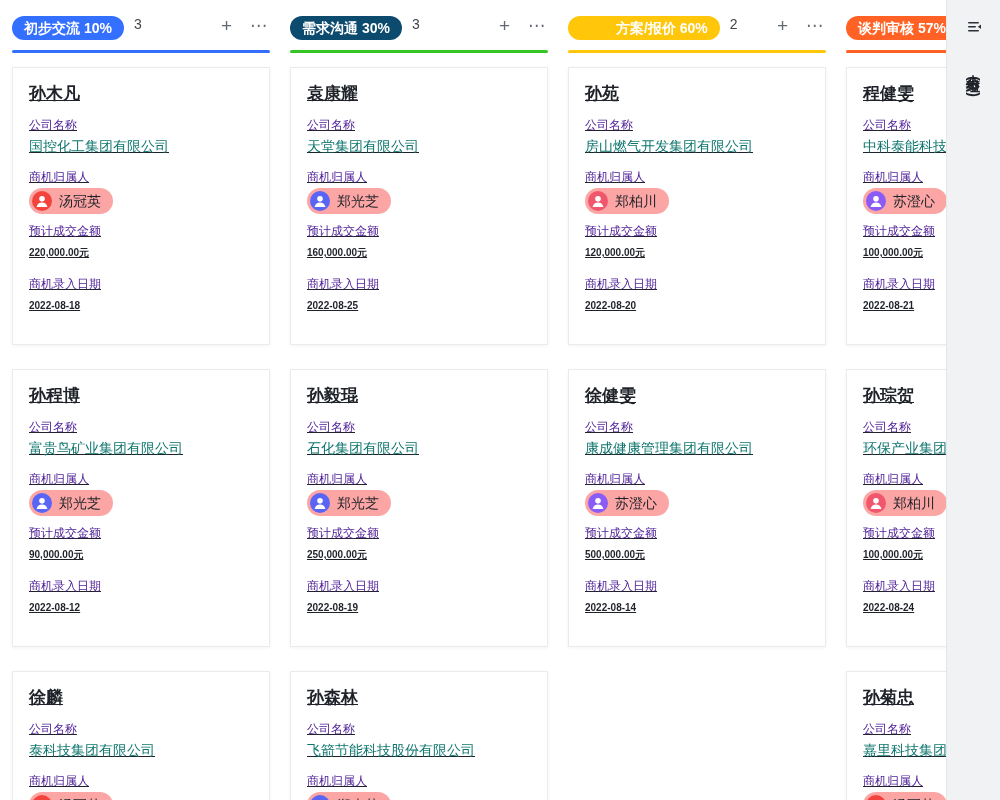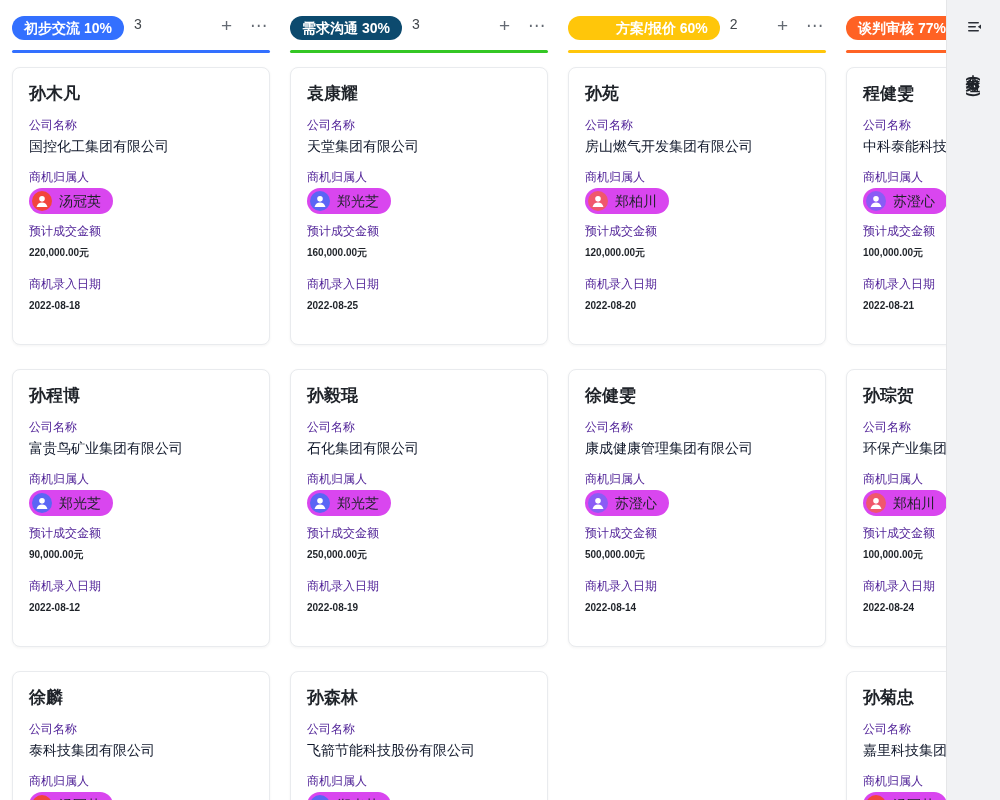--- a/index.html
+++ b/index.html
@@ -15,27 +15,27 @@
     padding:0 12px; border-radius:999px; white-space:nowrap; }
   .count { margin-left:10px; font-size:14px; color:#41464b; }
   .hdr-actions { margin-left:auto; display:flex; align-items:center; gap:14px; }
   .icon-btn { border:none; background:transparent; color:#646a73; cursor:pointer;
     font-size:19px; line-height:19px; padding:0 2px; font-family:inherit; }
   .icon-btn.more { font-size:17px; letter-spacing:1px; }
   .color-bar { height:3px; border-radius:2px; margin-top:6px; }
   .cards { margin-top:14px; display:flex; flex-direction:column; gap:24px; }
 
   
-  .card { background:#fff; border:1px solid #e9ebee; border-radius:8px;
-    box-shadow:0 1px 3px rgba(31,35,41,.05); padding:14px 16px 16px; }
+  .card { background:#fff; border:1px solid #e9ebee; border-radius:0;
+    box-shadow:0 1px 3px rgba(31,35,41,.05); padding:14px 16px 16px;text-decoration:underline; }
   .card-title { font-size:17px; font-weight:700; line-height:24px; margin-bottom:10px; }
   .f-label { font-size:12px; color:#4c1d95; line-height:18px; margin-bottom:2px; }
-  .f-value { font-size:14px; color:#0f172a; line-height:20px; margin-bottom:12px; }
+  .f-value { font-size:14px; color:#0f766e; line-height:20px; margin-bottom:12px; }
   .f-strong { font-size:10px; font-weight:600; line-height:21px; margin-bottom:12px; }
-  .chip { display:inline-flex; align-items:center; gap:7px; background:#d946ef;
+  .chip { display:inline-flex; align-items:center; gap:7px; background:#fca5a5;
     border-radius:999px; padding:3px 12px 3px 3px; margin-bottom:8px; }
   .chip .name { font-size:14px; line-height:20px; color:#1f2329; }
   .avatar { width:20px; height:20px; border-radius:50%; display:flex;
     align-items:center; justify-content:center; overflow:hidden; flex:0 0 20px; }
   .avatar svg { width:16px; height:16px; display:block; }
 
   
   #side { position:absolute; top:0; right:0; width:54px; height:800px;
     background:#f1f2f4; border-left:1px solid #e5e6e8; z-index:20;
     display:flex; flex-direction:column; align-items:center; cursor:pointer; }
@@ -154,21 +154,21 @@
                   <circle cx="10" cy="7.3" r="3.5" fill="#ffffff"></circle>
                   <path d="M3.2 17.5c.9-3.8 3.6-5.6 6.8-5.6s5.9 1.8 6.8 5.6z" fill="#ffffff"></path>
                 </svg>
               </span>
               <span class="name">苏澄心</span>
             </div><div class="f-label">预计成交金额</div><div class="f-strong">500,000.00元</div><div class="f-label">商机录入日期</div><div class="f-strong">2022-08-14</div></div>
         </div>
       </div>
       <div class="column">
         <div class="col-header">
-          <span class="pill" style="background: rgb(255, 98, 36);">谈判审核 77%</span>
+          <span class="pill" style="background: rgb(255, 98, 36);">谈判审核 57%</span>
         </div>
         <div class="color-bar" style="background: rgb(255, 98, 36);"></div>
         <div class="cards">
           <div class="card"><div class="card-title">程健雯</div><div class="f-label">公司名称</div><div class="f-value">中科泰能科技发展集团有限公司</div><div class="f-label">商机归属人</div><div class="chip">
               <span class="avatar" style="background: rgb(138, 92, 245);">
                 <svg viewBox="0 0 20 20">
                   <circle cx="10" cy="7.3" r="3.5" fill="#ffffff"></circle>
                   <path d="M3.2 17.5c.9-3.8 3.6-5.6 6.8-5.6s5.9 1.8 6.8 5.6z" fill="#ffffff"></path>
                 </svg>
               </span>

